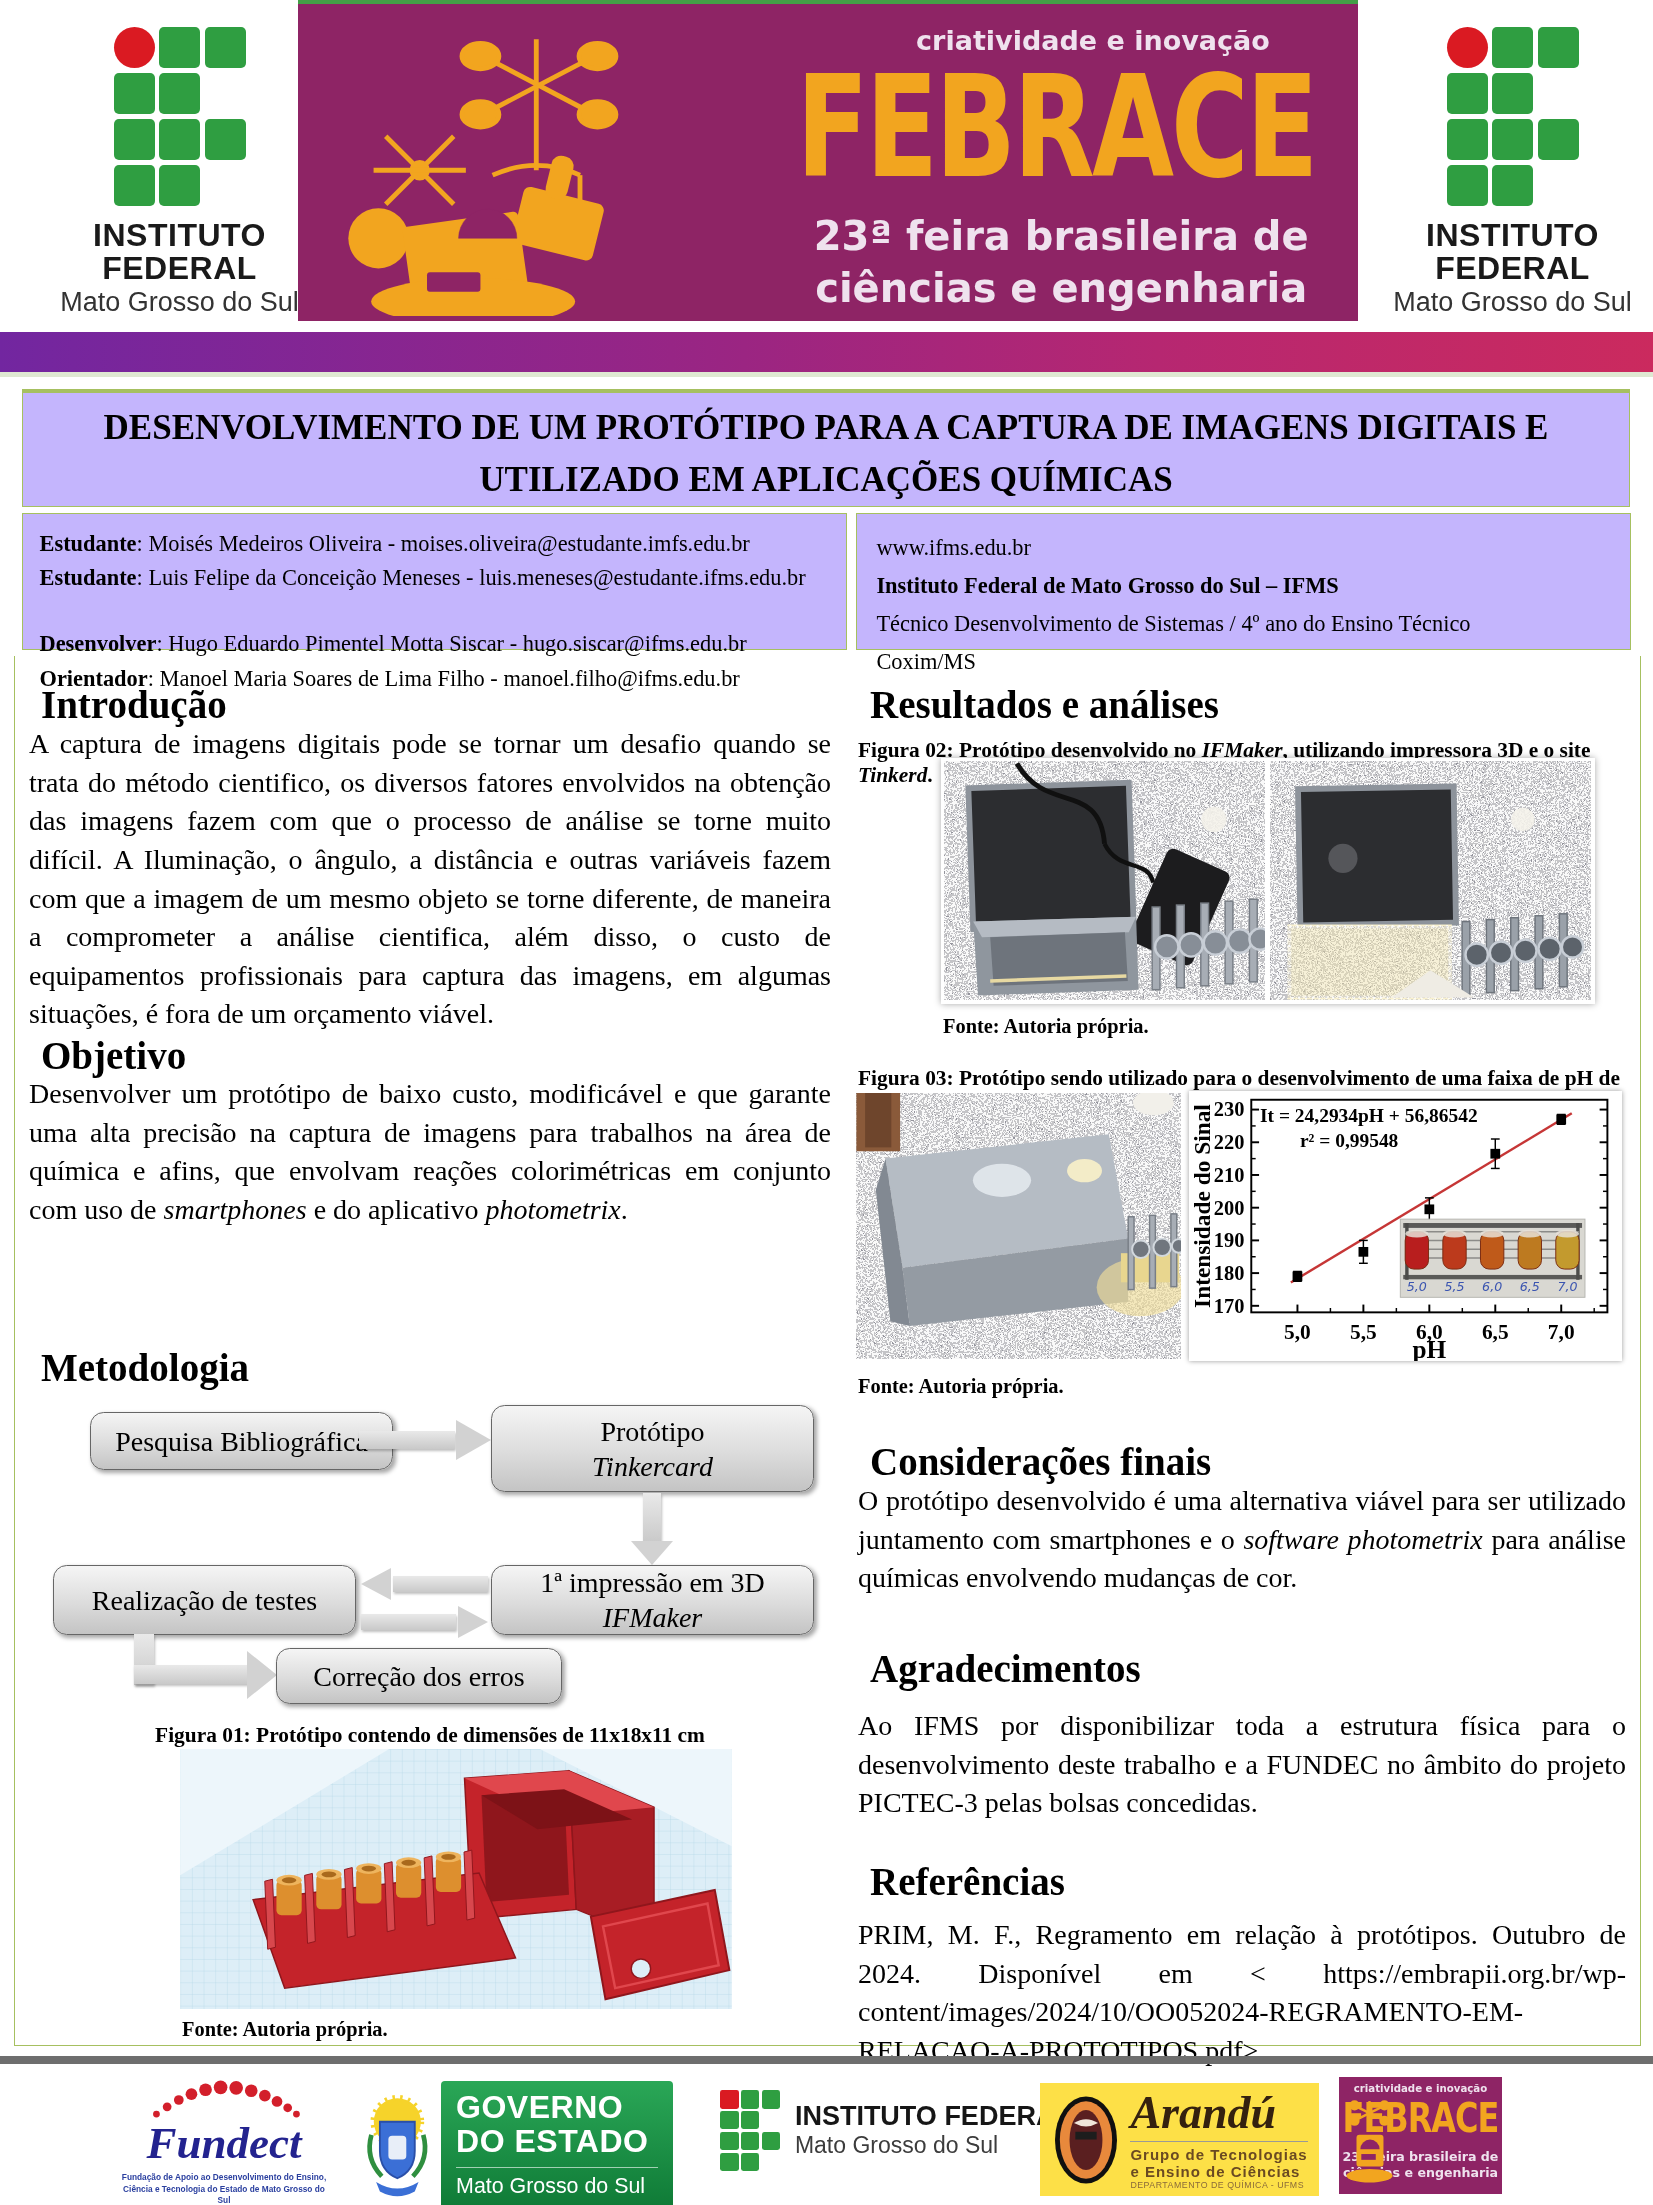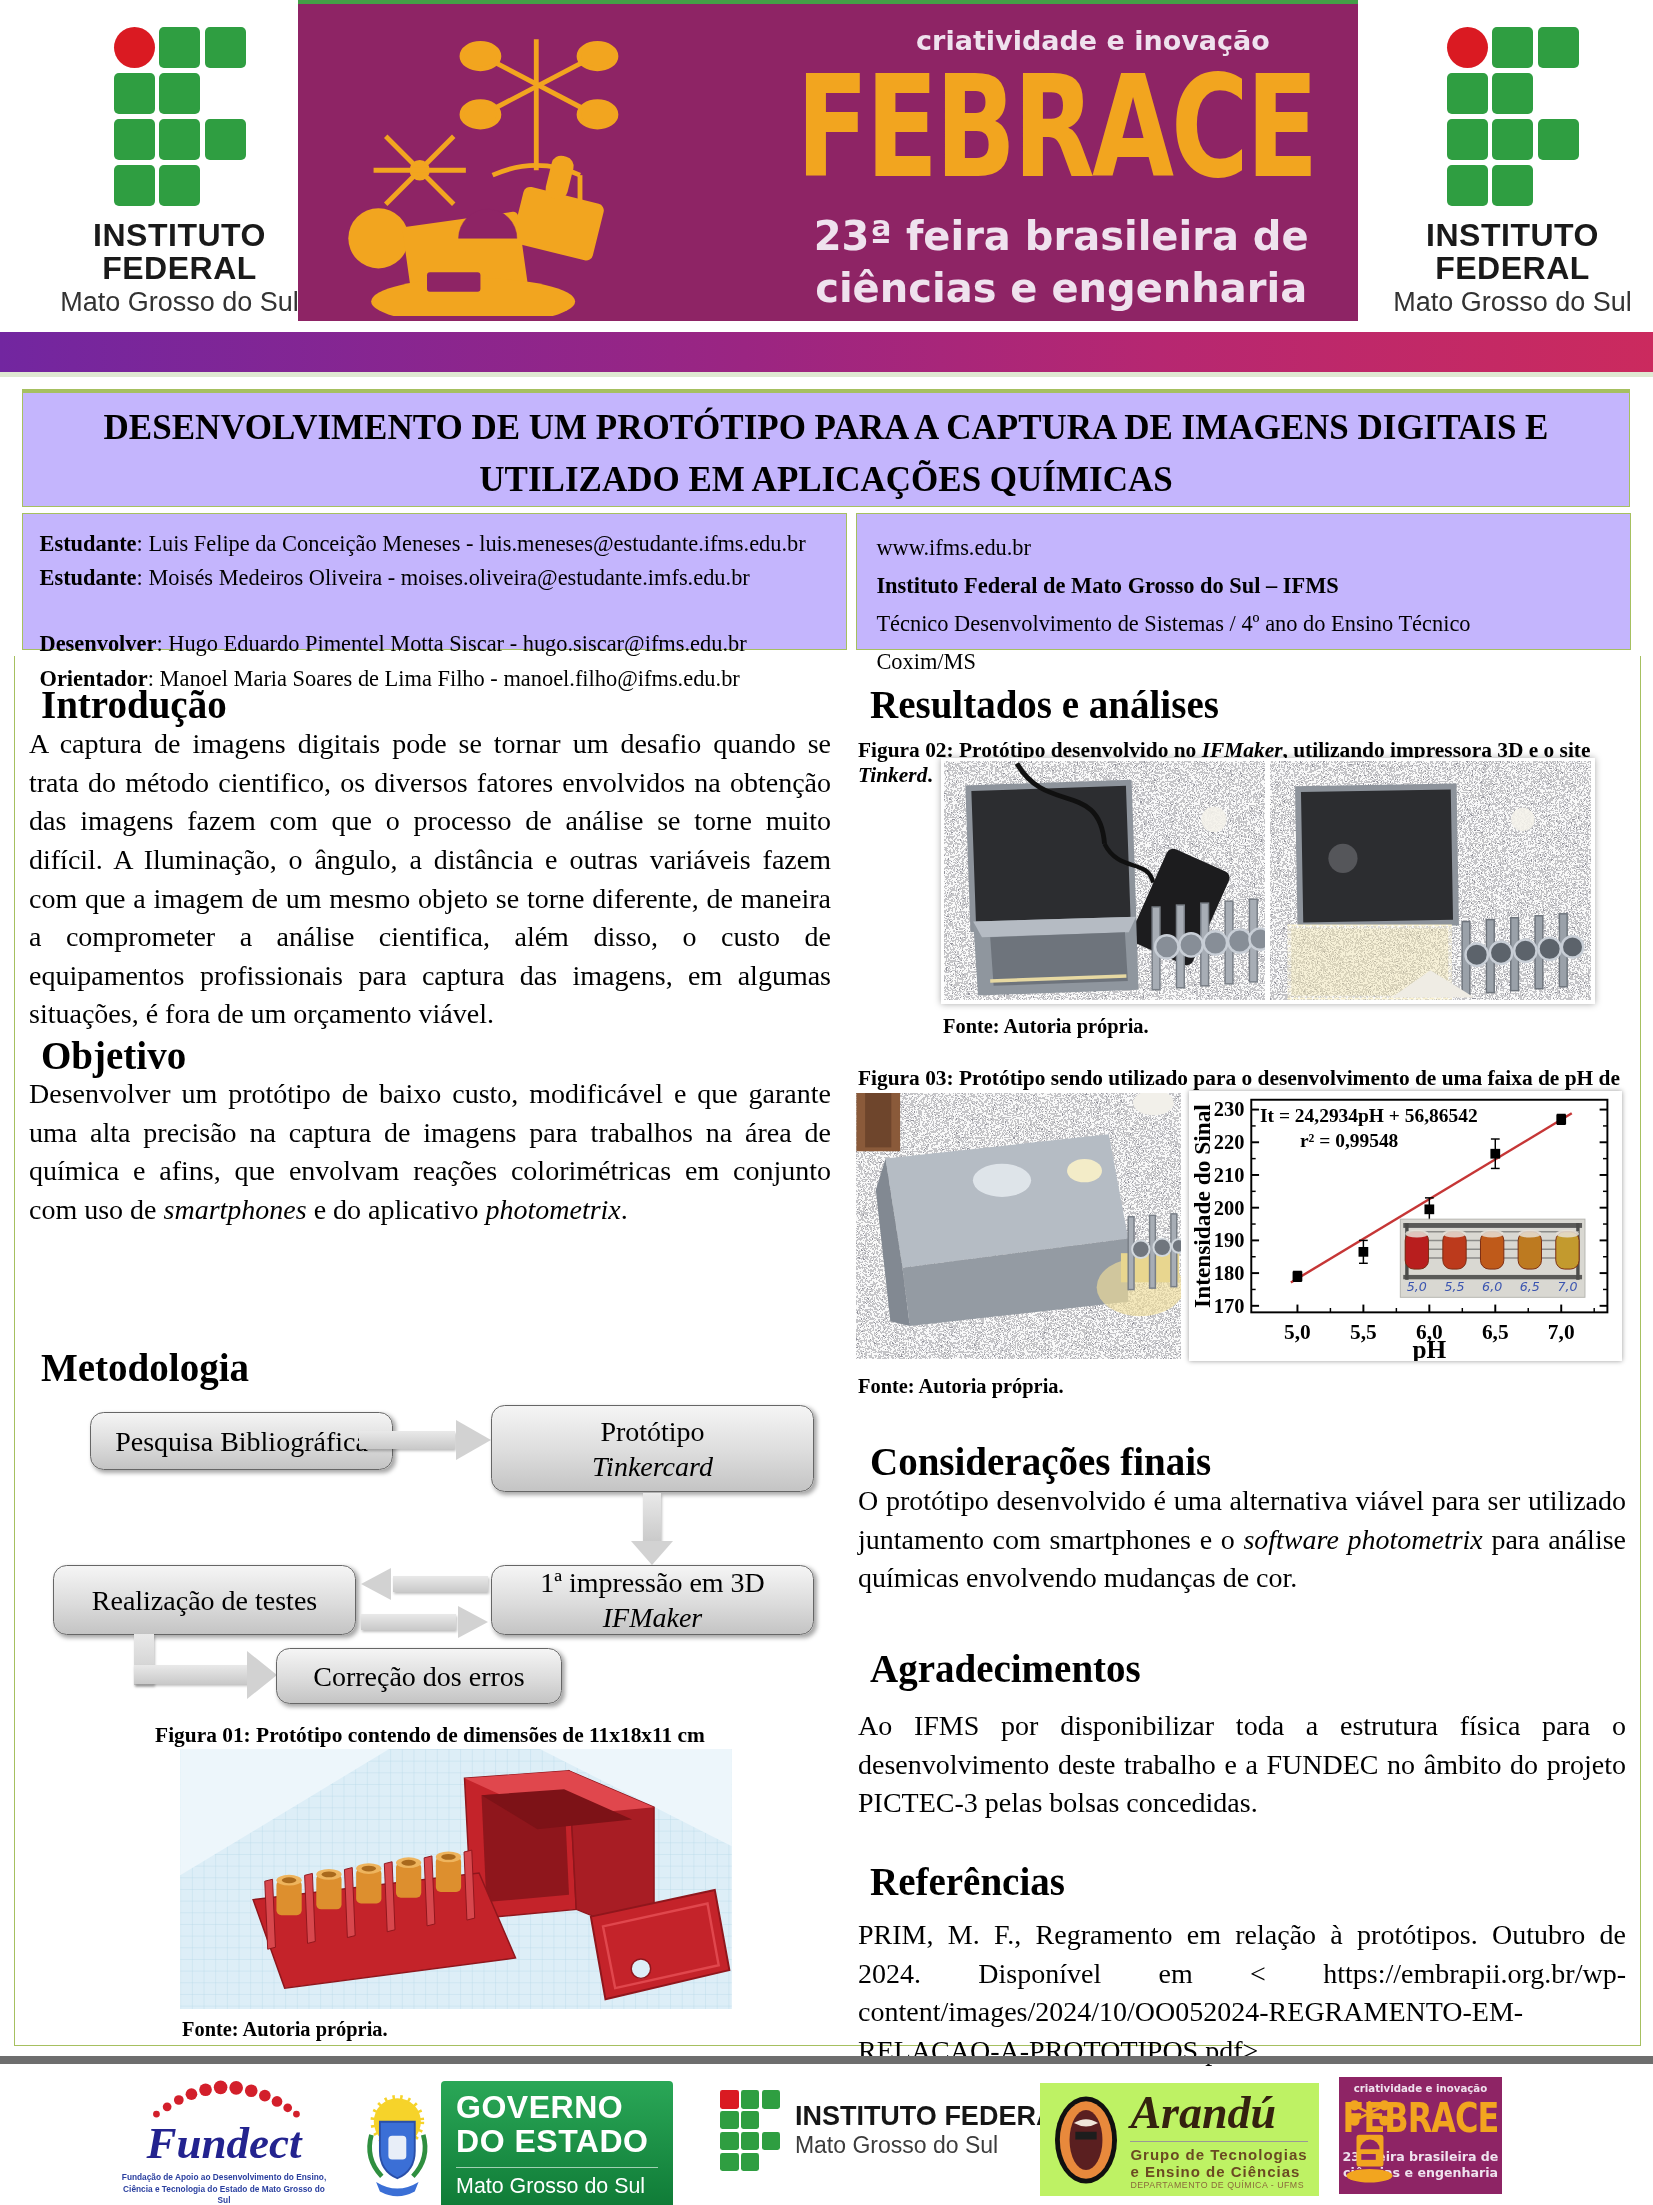--- a/index.html
+++ b/index.html
@@ -156,22 +156,22 @@
 
   <div class="abs gradbar" style="left:0;top:332px;width:1654px;height:40px;"></div>
   <div class="abs palebar" style="left:0;top:372px;width:1654px;height:4.9px;"></div>
 
   <div class="abs frame titlebox" style="left:22px;top:389px;width:1606px;height:113px;">
     <div class="title">DESENVOLVIMENTO DE UM PROTÓTIPO PARA A CAPTURA DE IMAGENS DIGITAIS E UTILIZADO EM APLICAÇÕES QUÍMICAS</div>
   </div>
 
   <div class="abs frame" style="left:22px;top:513px;width:823px;height:135px;">
     <div class="authors">
+      <div><b>Estudante</b><span>: Moisés Medeiros Oliveira - moises.oliveira@estudante.imfs.edu.br</span></div>
       <div><b>Estudante</b><span>: Luis Felipe da Conceição Meneses - luis.meneses@estudante.ifms.edu.br</span></div>
-      <div><b>Estudante</b><span>: Moisés Medeiros Oliveira - moises.oliveira@estudante.imfs.edu.br</span></div>
       <div class="gap"></div>
       <div><b>Desenvolver</b><span>: Hugo Eduardo Pimentel Motta Siscar - hugo.siscar@ifms.edu.br</span></div>
       <div><b>Orientador</b><span>: Manoel Maria Soares de Lima Filho - manoel.filho@ifms.edu.br</span></div>
     </div>
   </div>
   <div class="abs frame" style="left:856px;top:513px;width:773px;height:135px;">
     <div class="inst">
       <div>www.ifms.edu.br</div>
       <div><b>Instituto Federal de Mato Grosso do Sul – IFMS</b></div>
       <div>Técnico Desenvolvimento de Sistemas / 4º ano do Ensino Técnico</div>
@@ -592,21 +592,21 @@
         <div class="cell"></div>
           <div class="cell"></div>
           <div class="cell empty"></div>
       </div>
       <div class="foot-if-text">
         <div class="a">INSTITUTO FEDERAL</div>
         <div class="b">Mato Grosso do Sul</div>
       </div>
     </div>
 
-    <div class="abs" style="left:1040px;top:17px;display:flex;align-items:center;gap:10.7px;background:#bef264;padding:6.8px 11.7px;">
+    <div class="abs" style="left:1040px;top:17px;display:flex;align-items:center;gap:10.7px;background:#fde047;padding:6.8px 11.7px;">
       <svg width="68" height="92" viewBox="0 0 140 190">
         <ellipse cx="70" cy="95" rx="64" ry="90" fill="#101010"></ellipse>
         <ellipse cx="70" cy="95" rx="54" ry="80" fill="#e8893c"></ellipse>
         <ellipse cx="70" cy="95" rx="34" ry="62" fill="#5a1f20"></ellipse>
         <path d="M45,60 q25,-16 50,0 q-25,14 -50,0" fill="#efe6da"></path>
         <rect x="48" y="78" width="44" height="16" fill="#1d1d1d"></rect>
       </svg>
       <div>
         <div class="arandu-name">Arandú</div>
         <div style="border-top:1.5px solid #9a9a96;margin:4.9px 0 3.9px 0;"></div>

